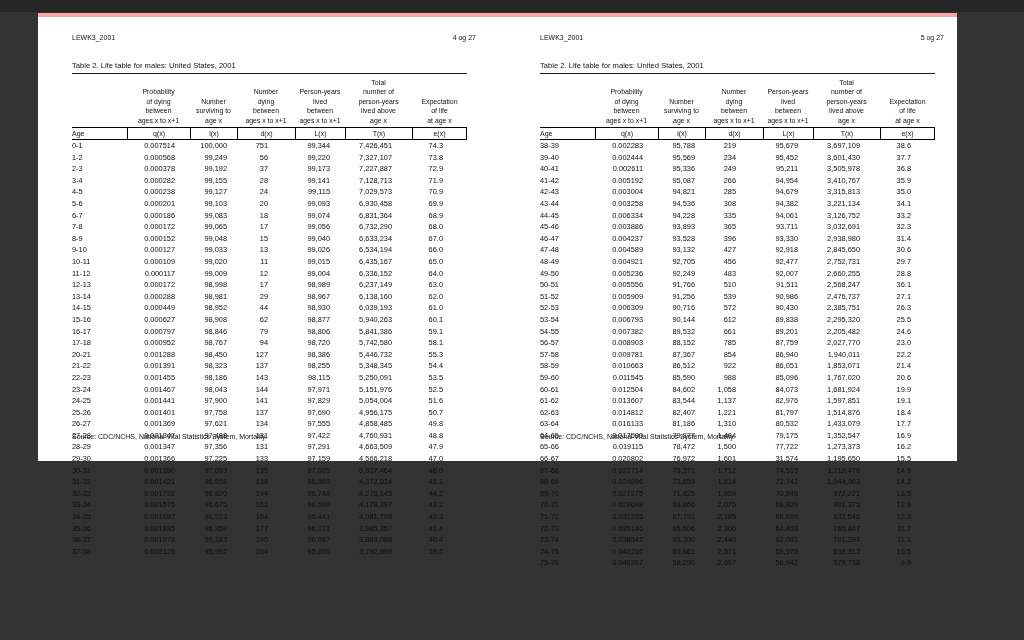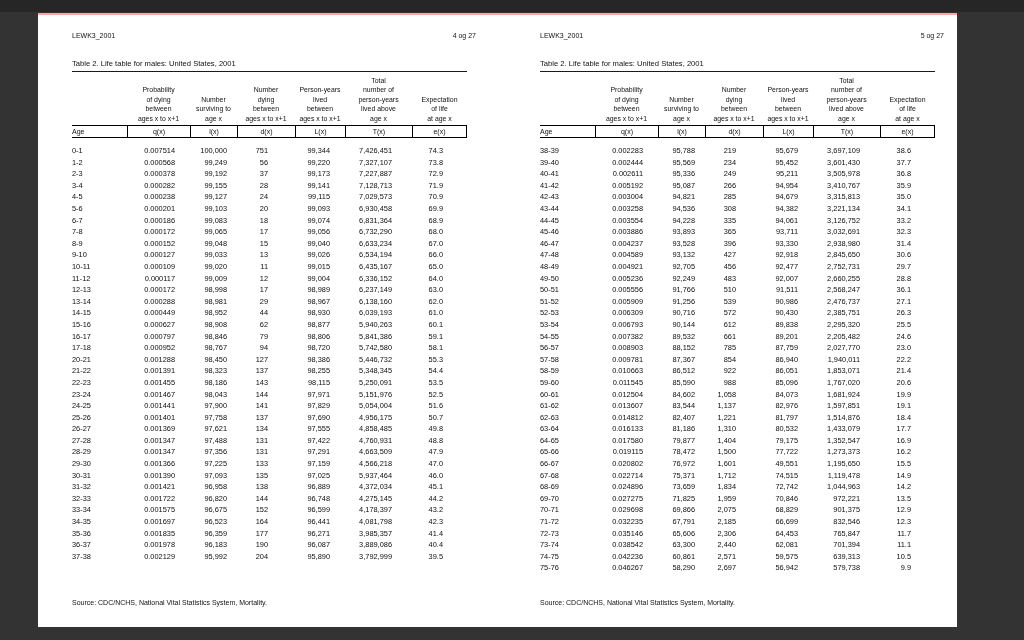--- a/index.html
+++ b/index.html
@@ -7,23 +7,23 @@
     width:1024px;height:640px;overflow:hidden;position:relative;
     background:#333333;
     font-family:"Liberation Sans", sans-serif;
     -webkit-font-smoothing:antialiased;
   }
   .top-strip{
     position:absolute;left:0;top:0;width:1024px;height:12px;
     background:#262626;
   }
   .canvas{
-    position:absolute;left:38px;top:13px;width:919px;height:614px;
+    position:absolute;left:38px;top:13px;width:919px;height:448px;
     background:#ffffff;
-    border-top:2px solid #fca5a5;
+    border-top:4px solid #fca5a5;
     display:flex;box-sizing:border-box;
   }
   .page{
     flex:1 1 50%;position:relative;box-sizing:border-box;
     padding:16px 30px 0 34px;color:#111;
   }
   .page-hdr{
     display:flex;justify-content:space-between;
     font-size:7px;line-height:9px;width:404px;
   }
@@ -40,21 +40,21 @@
   .sym-row{
     display:flex;width:395px;box-sizing:border-box;
     border-top:1px solid #000;border-bottom:1px solid #000;
     font-size:7px;height:13px;line-height:12px;text-align:center;
     margin-top:2px;
   }
   .sym-row .cell{box-sizing:border-box;}
   .sym-row .cell + .cell{border-left:1px solid #000;}
   .sym-row .cell:last-child{border-right:1px solid #000;}
   .sym-row .c0{text-align:left;}
-  .tbody{width:395px;margin-top:7px;}
+  .tbody{width:395px;margin-top:0;}
   .row{display:flex;height:11.6px;line-height:11.6px;font-size:7.4px;color:#0d0d0d;}
   .cell{box-sizing:border-box;overflow:visible;}
   .c0{width:55px;text-align:left;}
   .c1{width:63px;text-align:right;padding-right:15px;}
   .c2{width:47px;text-align:right;padding-right:10px;}
   .c3{width:58px;text-align:right;padding-right:27px;}
   .c4{width:50px;text-align:right;padding-right:15px;}
   .c5{width:67px;text-align:right;padding-right:20px;}
   .c6{width:55px;text-align:right;padding-right:24px;}
   .desc-row .cell, .sym-row .cell{padding-right:0;}
@@ -555,21 +555,21 @@
           <div class="cell c0">43-44</div>
           <div class="cell c1">0.003258</div>
           <div class="cell c2">94,536</div>
           <div class="cell c3">308</div>
           <div class="cell c4">94,382</div>
           <div class="cell c5">3,221,134</div>
           <div class="cell c6">34.1</div>
         </div>
         <div class="row">
           <div class="cell c0">44-45</div>
-          <div class="cell c1">0.003554</div>
+          <div class="cell c1">0.006334</div>
           <div class="cell c2">94,228</div>
           <div class="cell c3">335</div>
           <div class="cell c4">94,061</div>
           <div class="cell c5">3,126,752</div>
           <div class="cell c6">33.2</div>
         </div>
         <div class="row">
           <div class="cell c0">45-46</div>
           <div class="cell c1">0.003886</div>
           <div class="cell c2">93,893</div>
@@ -747,21 +747,21 @@
           <div class="cell c3">1,500</div>
           <div class="cell c4">77,722</div>
           <div class="cell c5">1,273,373</div>
           <div class="cell c6">16.2</div>
         </div>
         <div class="row">
           <div class="cell c0">66-67</div>
           <div class="cell c1">0.020802</div>
           <div class="cell c2">76,972</div>
           <div class="cell c3">1,601</div>
-          <div class="cell c4">49,551</div>
+          <div class="cell c4">31,574</div>
           <div class="cell c5">1,195,650</div>
           <div class="cell c6">15.5</div>
         </div>
         <div class="row">
           <div class="cell c0">67-68</div>
           <div class="cell c1">0.022714</div>
           <div class="cell c2">75,371</div>
           <div class="cell c3">1,712</div>
           <div class="cell c4">74,515</div>
           <div class="cell c5">1,119,478</div>

